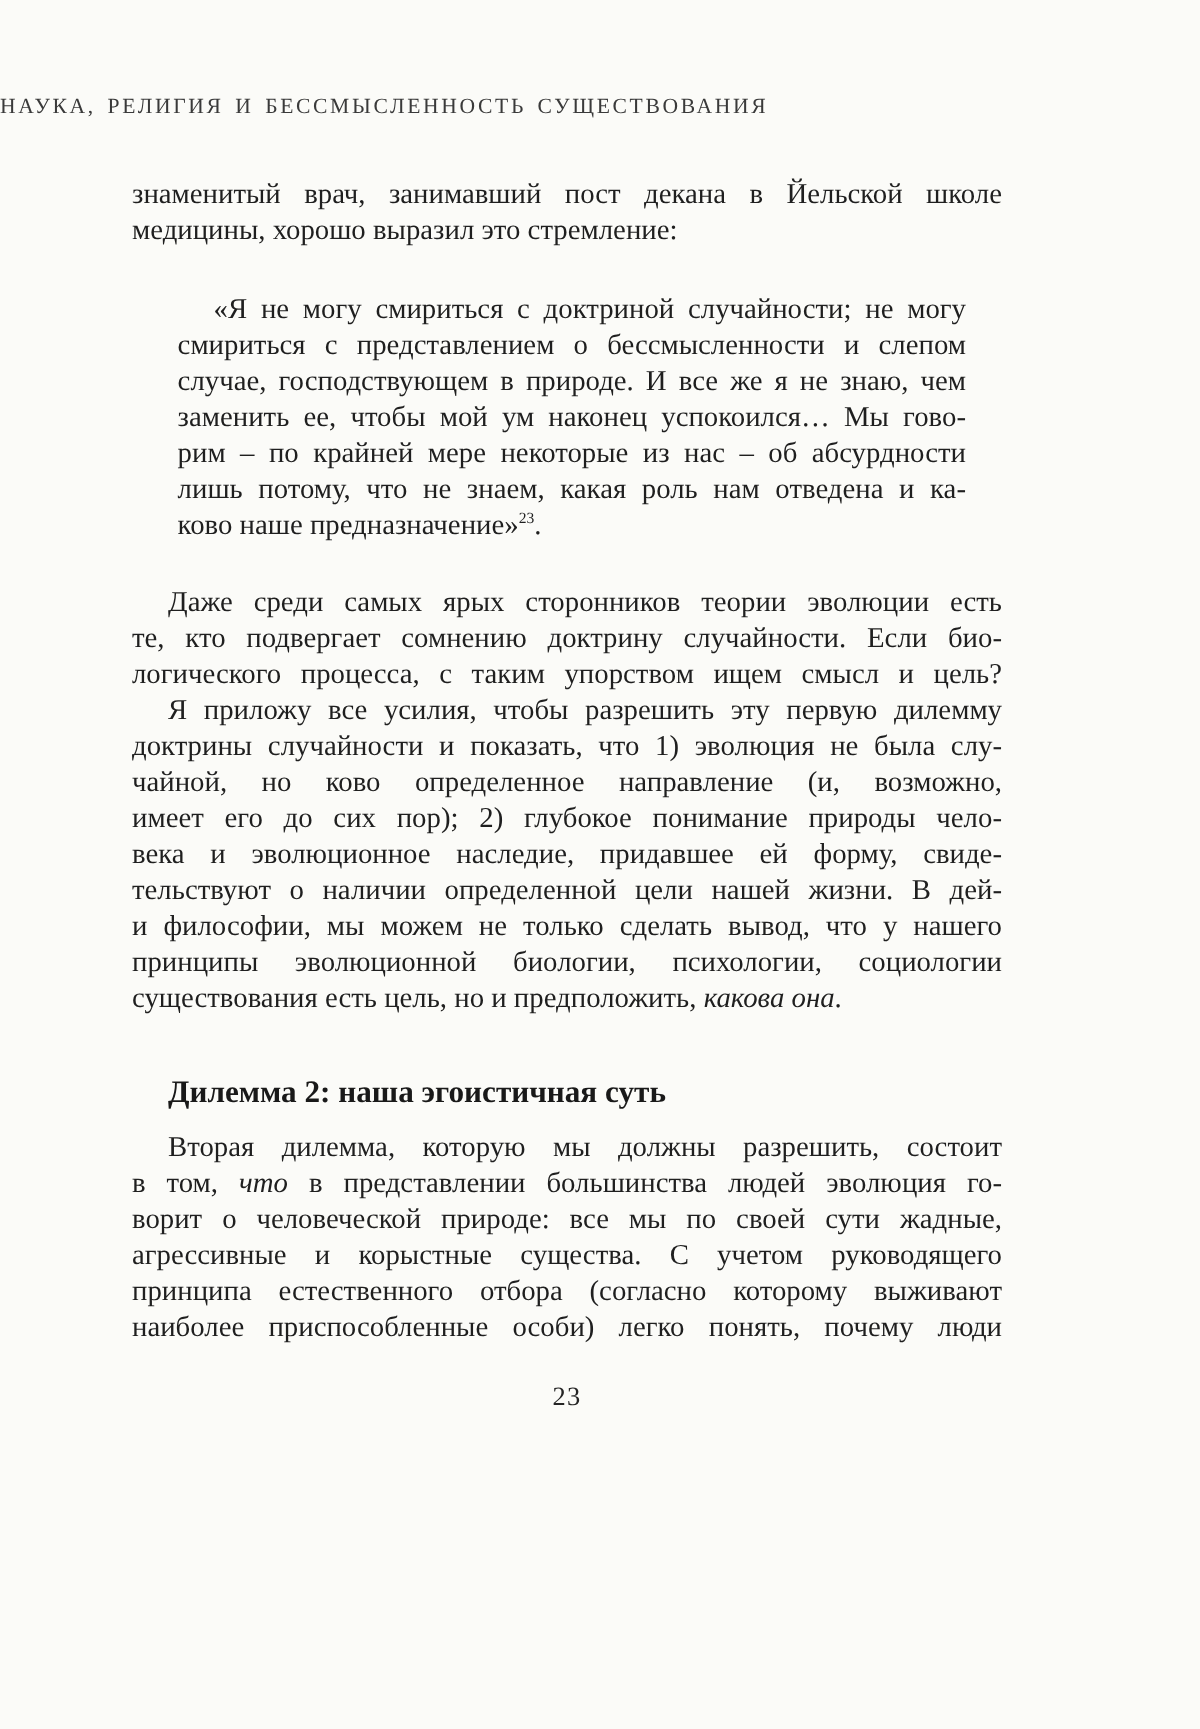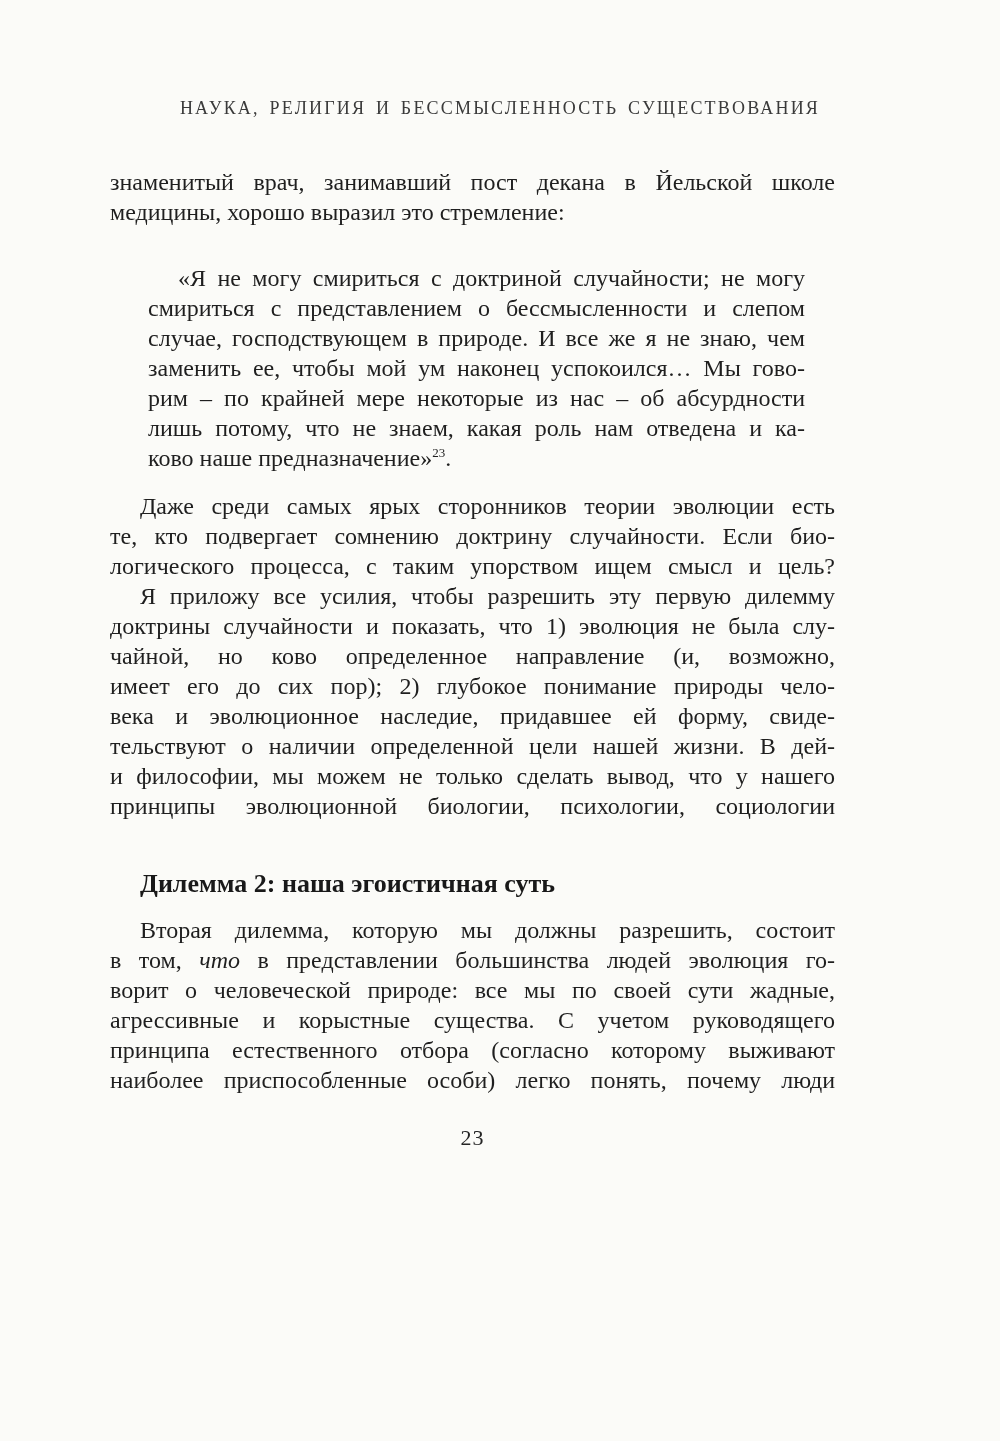--- a/index.html
+++ b/index.html
@@ -11,22 +11,21 @@
     position: relative;
     width: 1000px;
     height: 1441px;
     margin: 0 auto;
     background: #fbfbf8;
     color: #1f1f1f;
     font-family: "Liberation Serif", "DejaVu Serif", serif;
     overflow: hidden;
   }
   .running-head {
-    padding-top: 97px;
-    text-align: center;
+    padding-top: 77px;
     font-size: 18px;
     line-height: 22px;
     letter-spacing: 2.2px;
     word-spacing: 3px;
     color: #3a3a3a;
   }
   .text-block {
     margin-left: 110px;
     width: 725px;
     font-size: 24px;
@@ -39,21 +38,21 @@
   }
   .line.last {
     text-align: left;
     text-align-last: left;
   }
   .line.indent { text-indent: 30px; }
   .para-intro { margin-top: 48px; }
   .block-quote {
     margin: 36px 30px 0 38px;
   }
-  .para-2 { margin-top: 18px; }
+  .para-2 { margin-top: 34px; }
   .para-3 { margin-top: 0; }
   .section-heading {
     margin: 46px 0 0 30px;
     font-size: 26px;
     line-height: 34px;
     font-weight: bold;
     color: #191919;
   }
   .para-4 { margin-top: 14px; }
   .page-number {
@@ -104,20 +103,21 @@
 
     <div class="para para-3">
       <div class="line indent">Я приложу все усилия, чтобы разрешить эту первую дилемму</div>
       <div class="line">доктрины случайности и показать, что 1) эволюция не была слу-</div>
       <div class="line">чайной, но ково определенное направление (и, возможно,</div>
       <div class="line">имеет его до сих пор); 2) глубокое понимание природы чело-</div>
       <div class="line">века и эволюционное наследие, придавшее ей форму, свиде-</div>
       <div class="line">тельствуют о наличии определенной цели нашей жизни. В дей-</div>
       <div class="line">и философии, мы можем не только сделать вывод, что у нашего</div>
       <div class="line">принципы эволюционной биологии, психологии, социологии</div>
+      <div class="line last"><span>существования есть цель, но и предположить, </span><span class="it">какова она</span><span>.</span></div>
     </div>
 
     <h2 class="section-heading">Дилемма 2: наша эгоистичная суть</h2>
 
     <div class="para para-4">
       <div class="line indent">Вторая дилемма, которую мы должны разрешить, состоит</div>
       <div class="line"><span>в том, </span><span class="it">что</span><span> в представлении большинства людей эволюция го-</span></div>
       <div class="line">ворит о человеческой природе: все мы по своей сути жадные,</div>
       <div class="line">агрессивные и корыстные существа. С учетом руководящего</div>
       <div class="line">принципа естественного отбора (согласно которому выживают</div>

